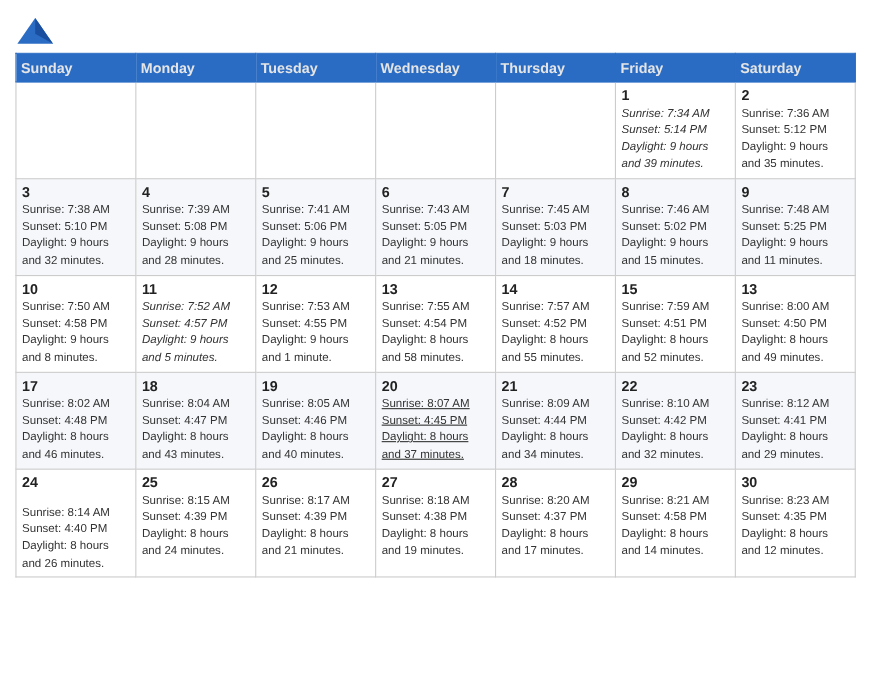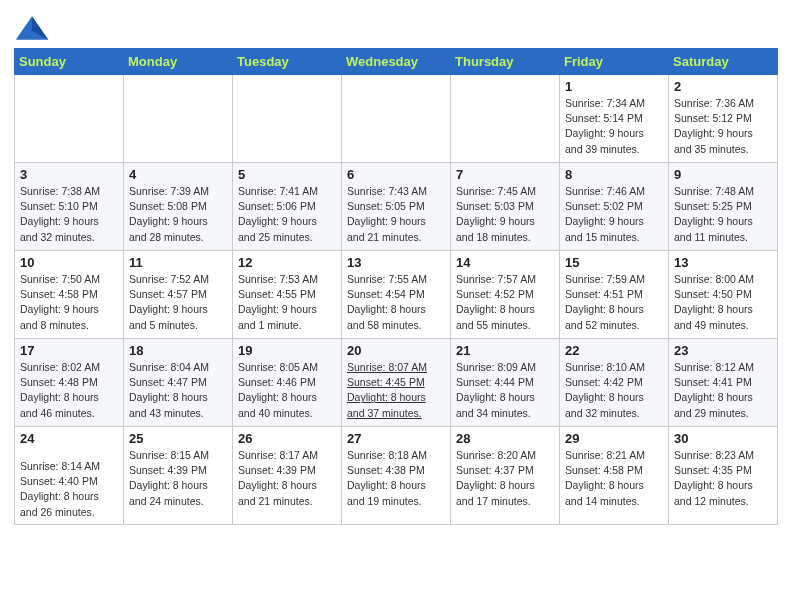--- a/index.html
+++ b/index.html
@@ -44,21 +44,21 @@
       color: #555;
       margin-top: 2px;
     }
     .calendar-table {
       width: 100%;
       border-collapse: collapse;
       margin-top: 6px;
     }
     .calendar-table th {
       background: #2a6cc4;
-      color: #bef264;
+      color: #e5e5e5;
       font-size: 13px;
       font-weight: bold;
       padding: 5px 4px;
       text-align: left;
       border: 1px solid #2a6cc4;
     }
     .calendar-table td {
       vertical-align: top;
       border: 1px solid #ccc;
       padding: 4px 5px;
@@ -124,21 +124,21 @@
     </thead>
     <tbody id="calendar-body">
     <tr>
           <td class="empty-cell"></td>
           <td class="empty-cell"></td>
           <td class="empty-cell"></td>
           <td class="empty-cell"></td>
           <td class="empty-cell"></td>
           <td>
             <span class="day-num">1</span>
-            <div class="day-info" style="white-space: pre-line;">Sunrise: 7:34 AM
+            <div class="day-info" style="white-space: pre-line; font-style: italic;">Sunrise: 7:34 AM
 Sunset: 5:14 PM
 Daylight: 9 hours
 and 39 minutes.</div>
           </td>
           <td>
             <span class="day-num">2</span>
             <div class="day-info" style="white-space: pre-line;">Sunrise: 7:36 AM
 Sunset: 5:12 PM
 Daylight: 9 hours
 and 35 minutes.</div>
@@ -198,21 +198,21 @@
         <tr>
           <td>
             <span class="day-num">10</span>
             <div class="day-info" style="white-space: pre-line;">Sunrise: 7:50 AM
 Sunset: 4:58 PM
 Daylight: 9 hours
 and 8 minutes.</div>
           </td>
           <td>
             <span class="day-num">11</span>
-            <div class="day-info" style="white-space: pre-line;">Sunrise: 7:52 AM
+            <div class="day-info" style="white-space: pre-line; font-style: italic;">Sunrise: 7:52 AM
 Sunset: 4:57 PM
 Daylight: 9 hours
 and 5 minutes.</div>
           </td>
           <td>
             <span class="day-num">12</span>
             <div class="day-info" style="white-space: pre-line;">Sunrise: 7:53 AM
 Sunset: 4:55 PM
 Daylight: 9 hours
 and 1 minute.</div>

